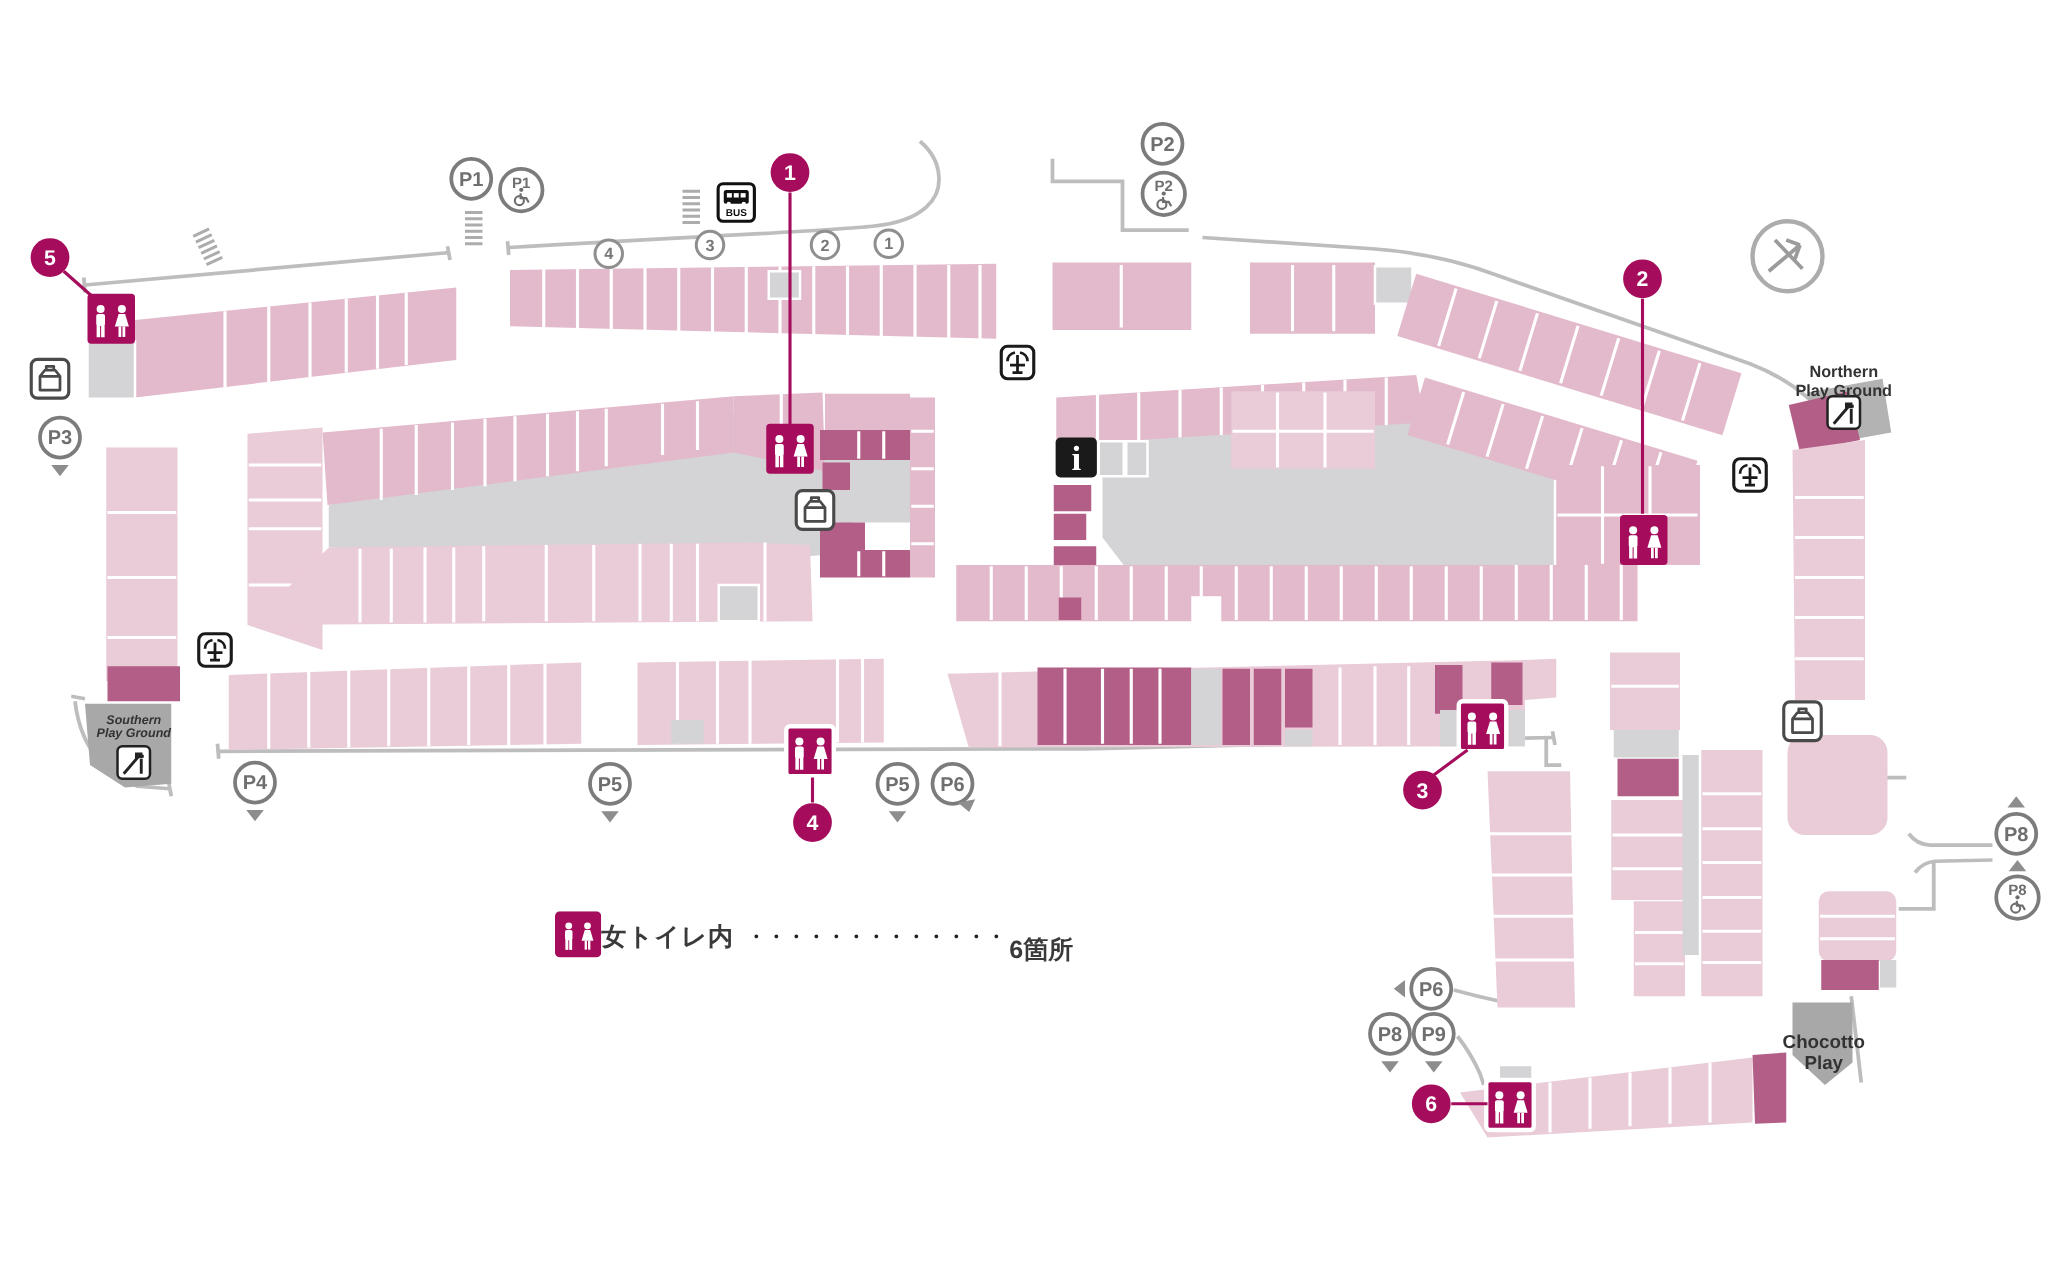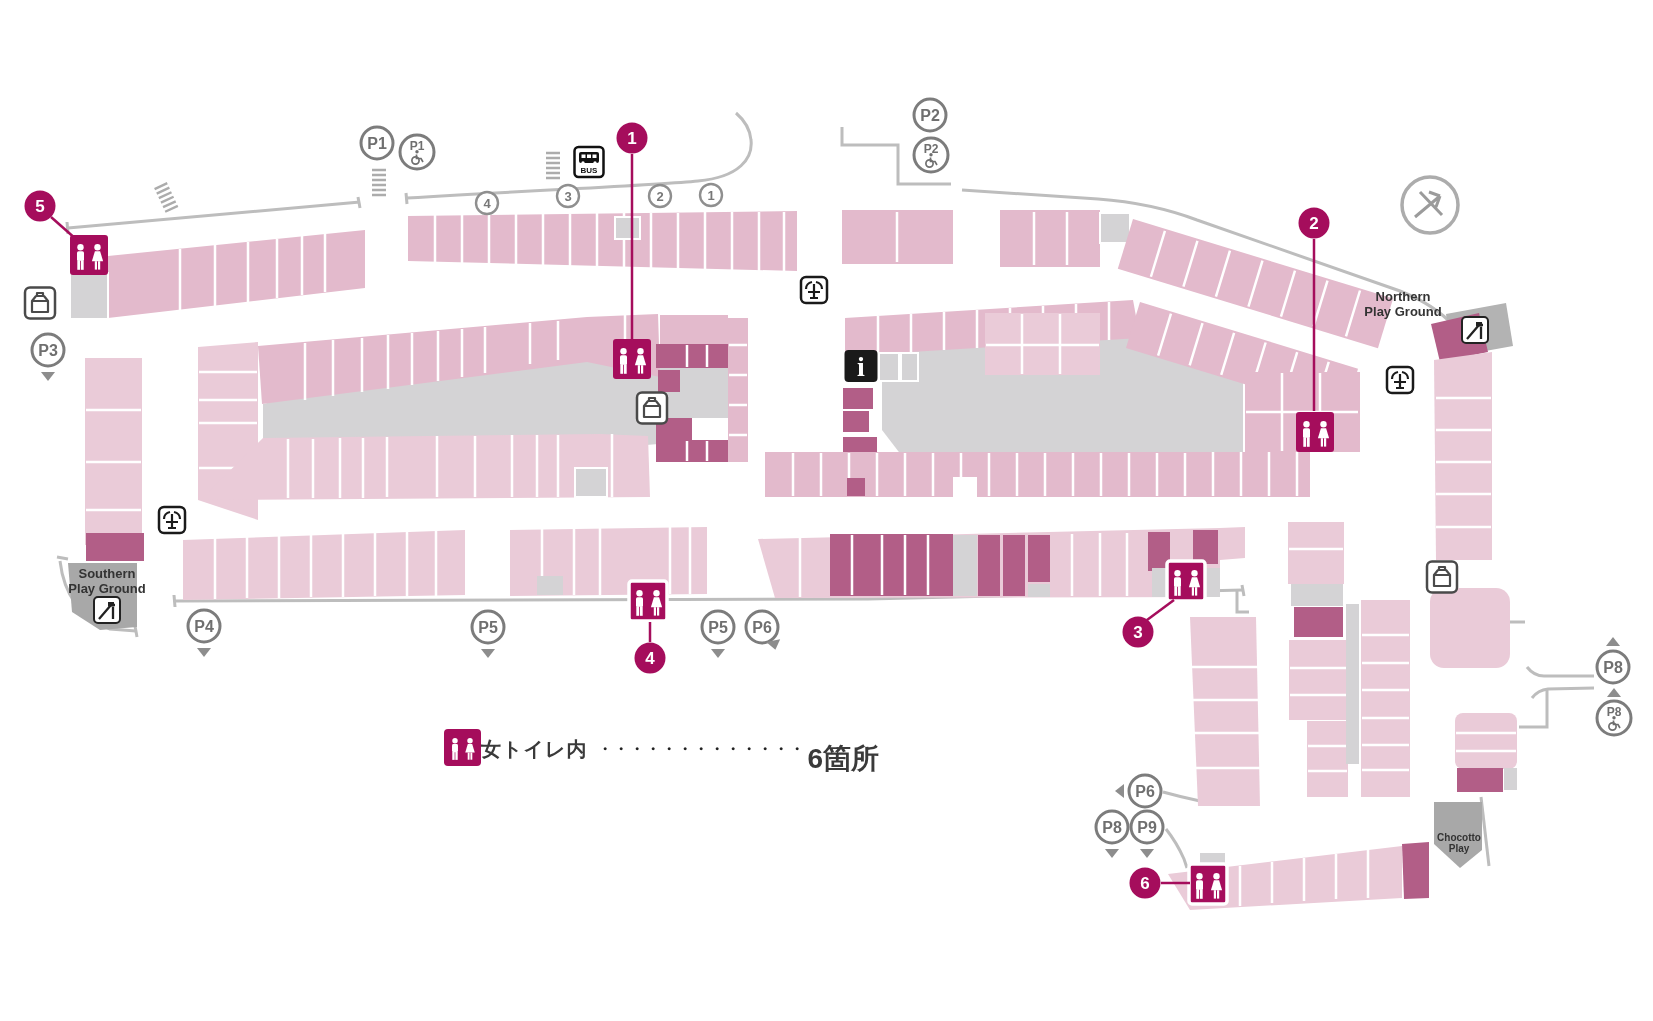--- a/index.html
+++ b/index.html
@@ -10,26 +10,26 @@
   .bkB{fill:var(--pink-b,#EACBD8);}
   .bkD{fill:var(--dark-mauve,#B25E87);}
   .bkG{fill:var(--gray-block,#D4D3D5);}
   .bkGM{fill:var(--gray-mid,#B3B3B3);}
   .bkGD{fill:var(--gray-dark,#A8A8A8);}
   .dv{stroke:#fff;stroke-width:2.5;fill:none;}
   .rd{stroke:var(--road,#BDBDBD);stroke-width:3;fill:none;}
   .maplabel{position:absolute;transform:translate(-50%,-50%);text-align:center;
     font-weight:700;color:#333;line-height:1.12;white-space:nowrap;}
   .lbl-n{font-size:13px;}
-  .lbl-s{font-size:13px;}
-  .lbl-c{font-size:10px;}
+  .lbl-s{font-size:10px;font-style:italic;}
+  .lbl-c{font-size:15px;}
   #legend{position:absolute;left:444px;top:729px;display:flex;align-items:center;height:40px;}
   #legend .txt{font-size:20px;font-weight:700;color:#3A3A3A;margin-left:16px;letter-spacing:1px;}
   #legend .dots{font-size:15px;font-weight:700;color:#222;margin:0 2px 0 10px;letter-spacing:1px;}
-  #legend .cnt{font-size:28px;font-weight:700;color:#3A3A3A;margin-top:20px;}
+  #legend .cnt{font-size:20px;font-weight:700;color:#3A3A3A;margin-top:20px;}
 </style>
 </head>
 <body>
 
 <div id="stage">
 <svg id="map" width="1653" height="1021" viewBox="0 0 1653 1021">
   <defs>
     <g id="man-glyph" fill="#fff">
       <circle cy="-9.8" r="3.2"></circle>
       <rect x="-3.5" y="-5.8" width="7" height="9.6" rx="1.6"></rect>
@@ -411,21 +411,21 @@
           <text x="40" y="212" text-anchor="middle" font-size="17" font-weight="700" fill="#fff" font-family="&quot;Liberation Sans&quot;,sans-serif">5</text>
         </g>
         <g>
           <line x1="1161" y1="883" x2="1190" y2="883" stroke="#A50D5C" stroke-width="2.5"></line>
           <circle cx="1145" cy="883" r="15.5" fill="#A50D5C"></circle>
           <text x="1145" y="889" text-anchor="middle" font-size="17" font-weight="700" fill="#fff" font-family="&quot;Liberation Sans&quot;,sans-serif">6</text>
         </g>
       </g>
 </svg>
 
-<div class="maplabel lbl-n" style="left:1403px;top:305px">
+<div class="maplabel lbl-n" style="left:1475px;top:305px">
   <div>Northern</div>
       <div>Play Ground</div>
 </div>
 <div class="maplabel lbl-s" style="left:107px;top:582px">
   <div>Southern</div>
       <div>Play Ground</div>
 </div>
 <div class="maplabel lbl-c" style="left:1459px;top:843px">
   <div>Chocotto</div>
       <div>Play</div>

